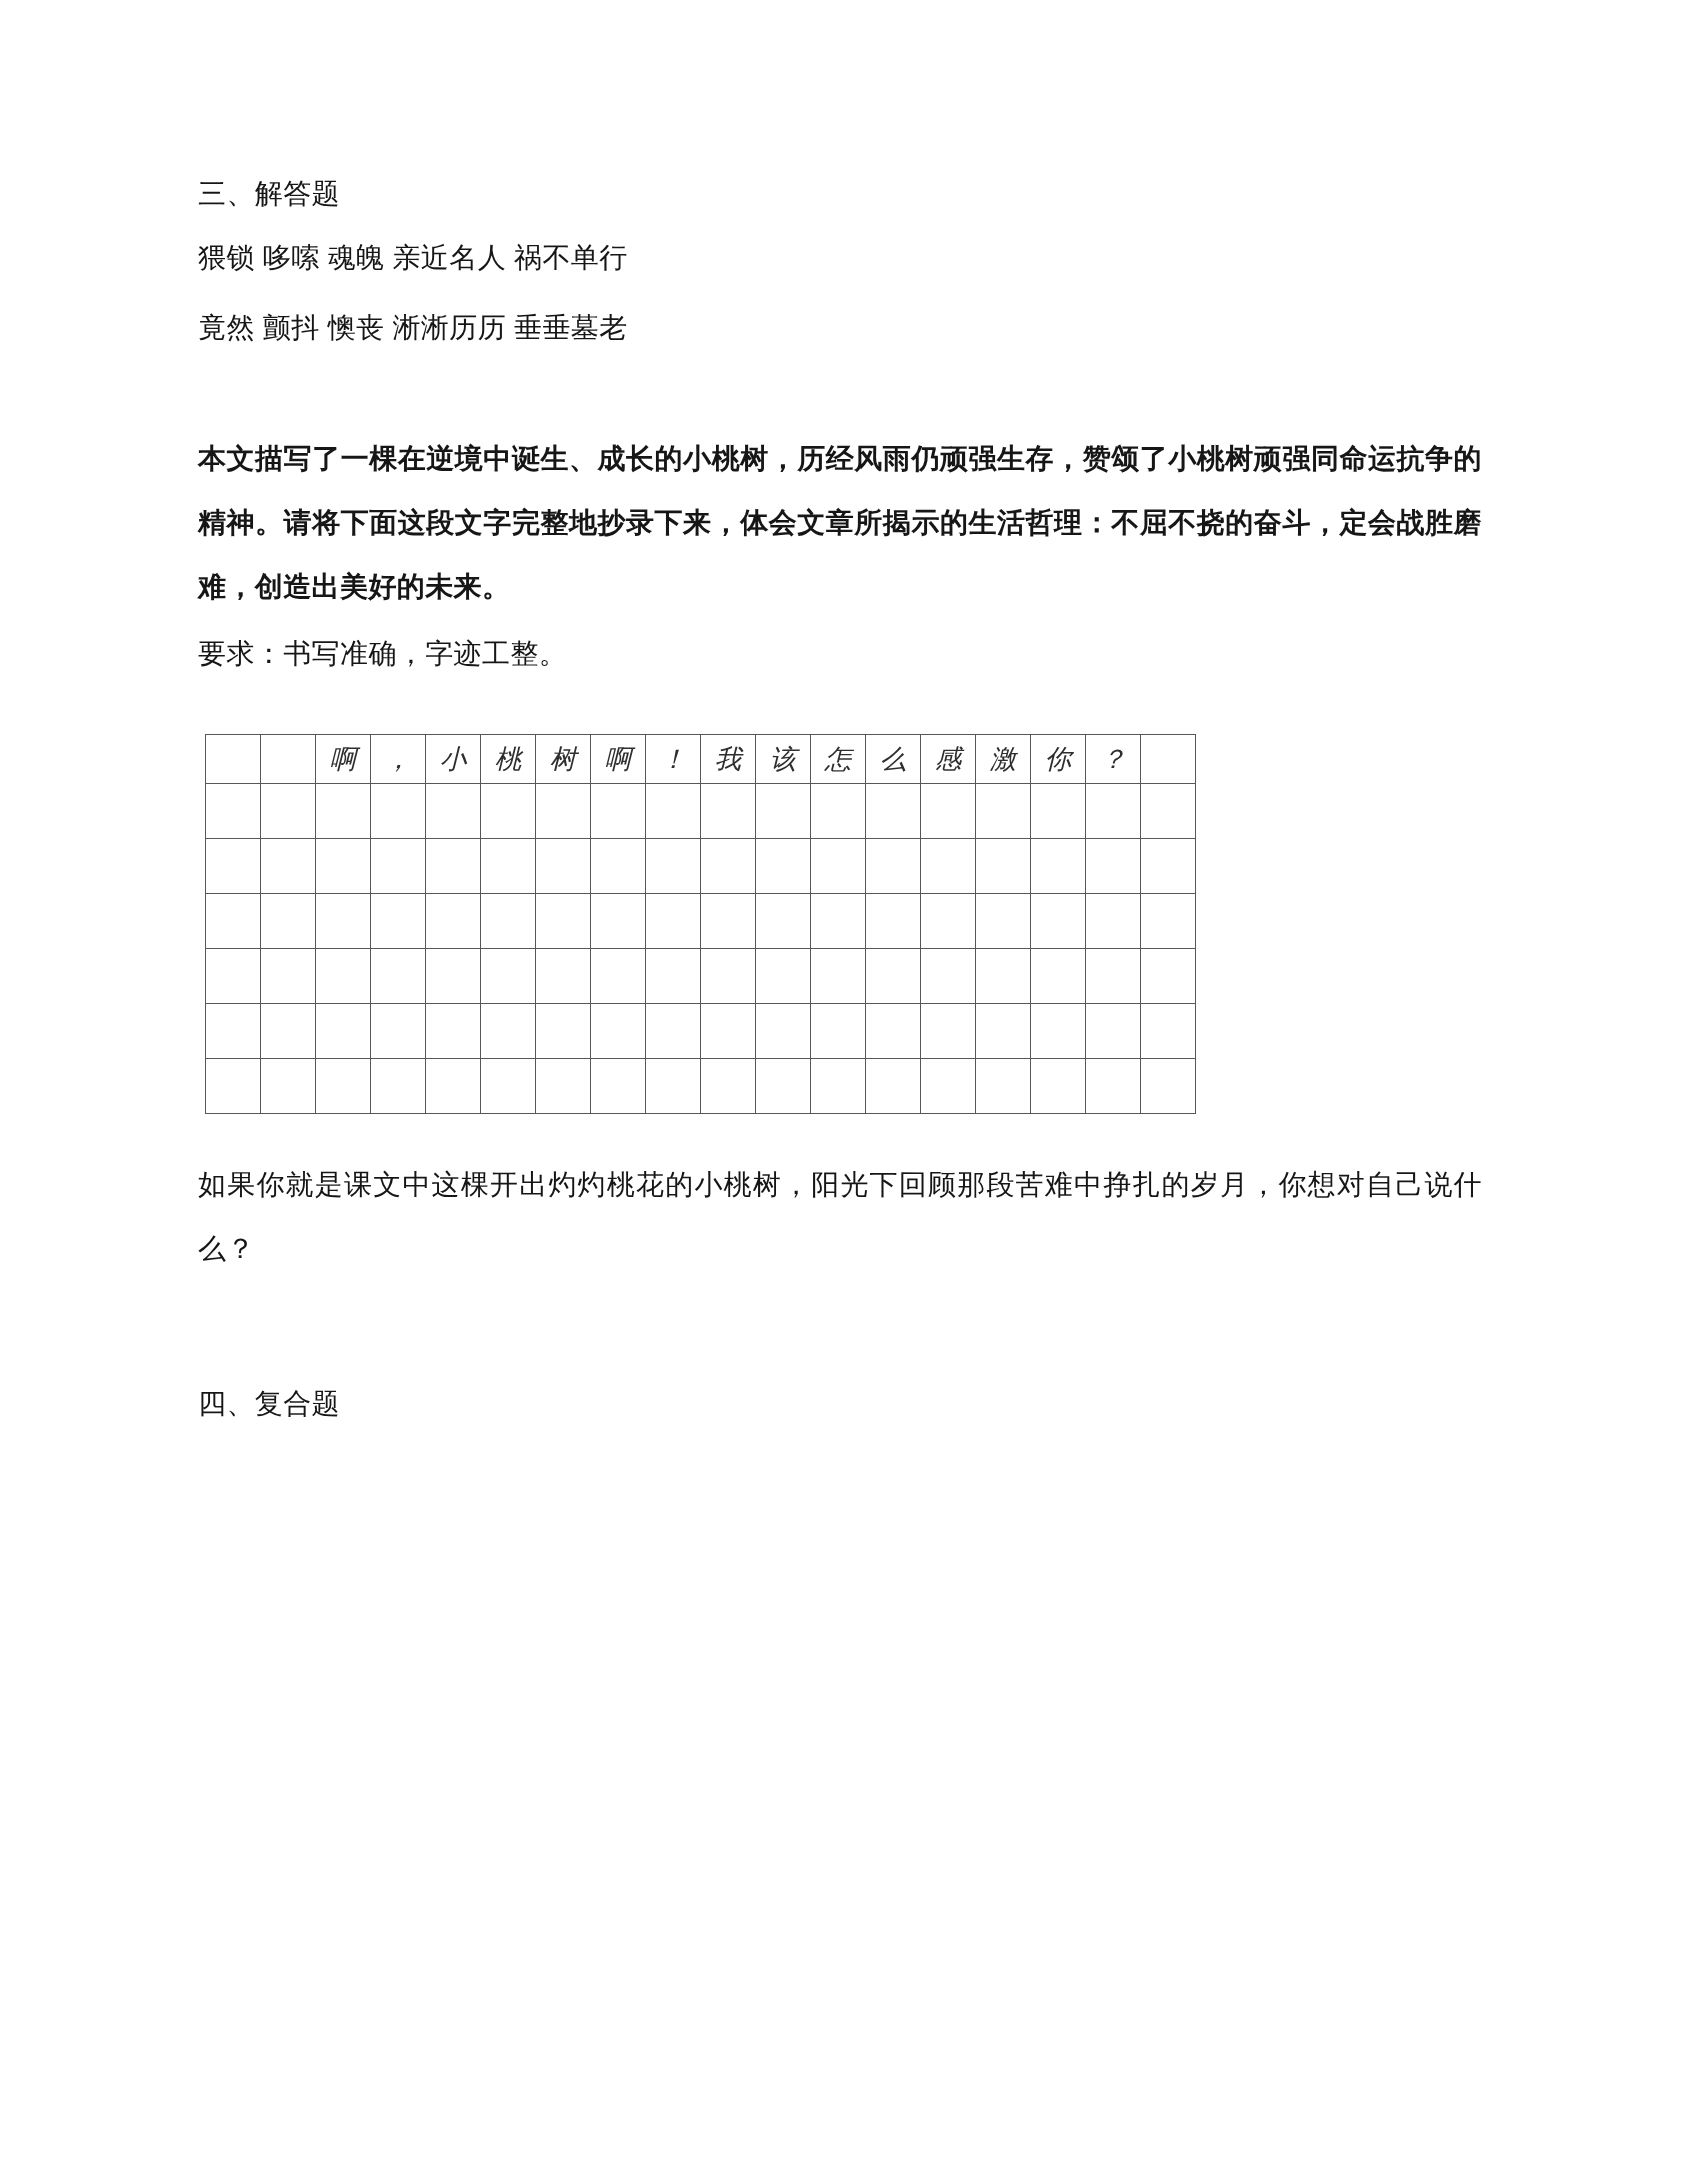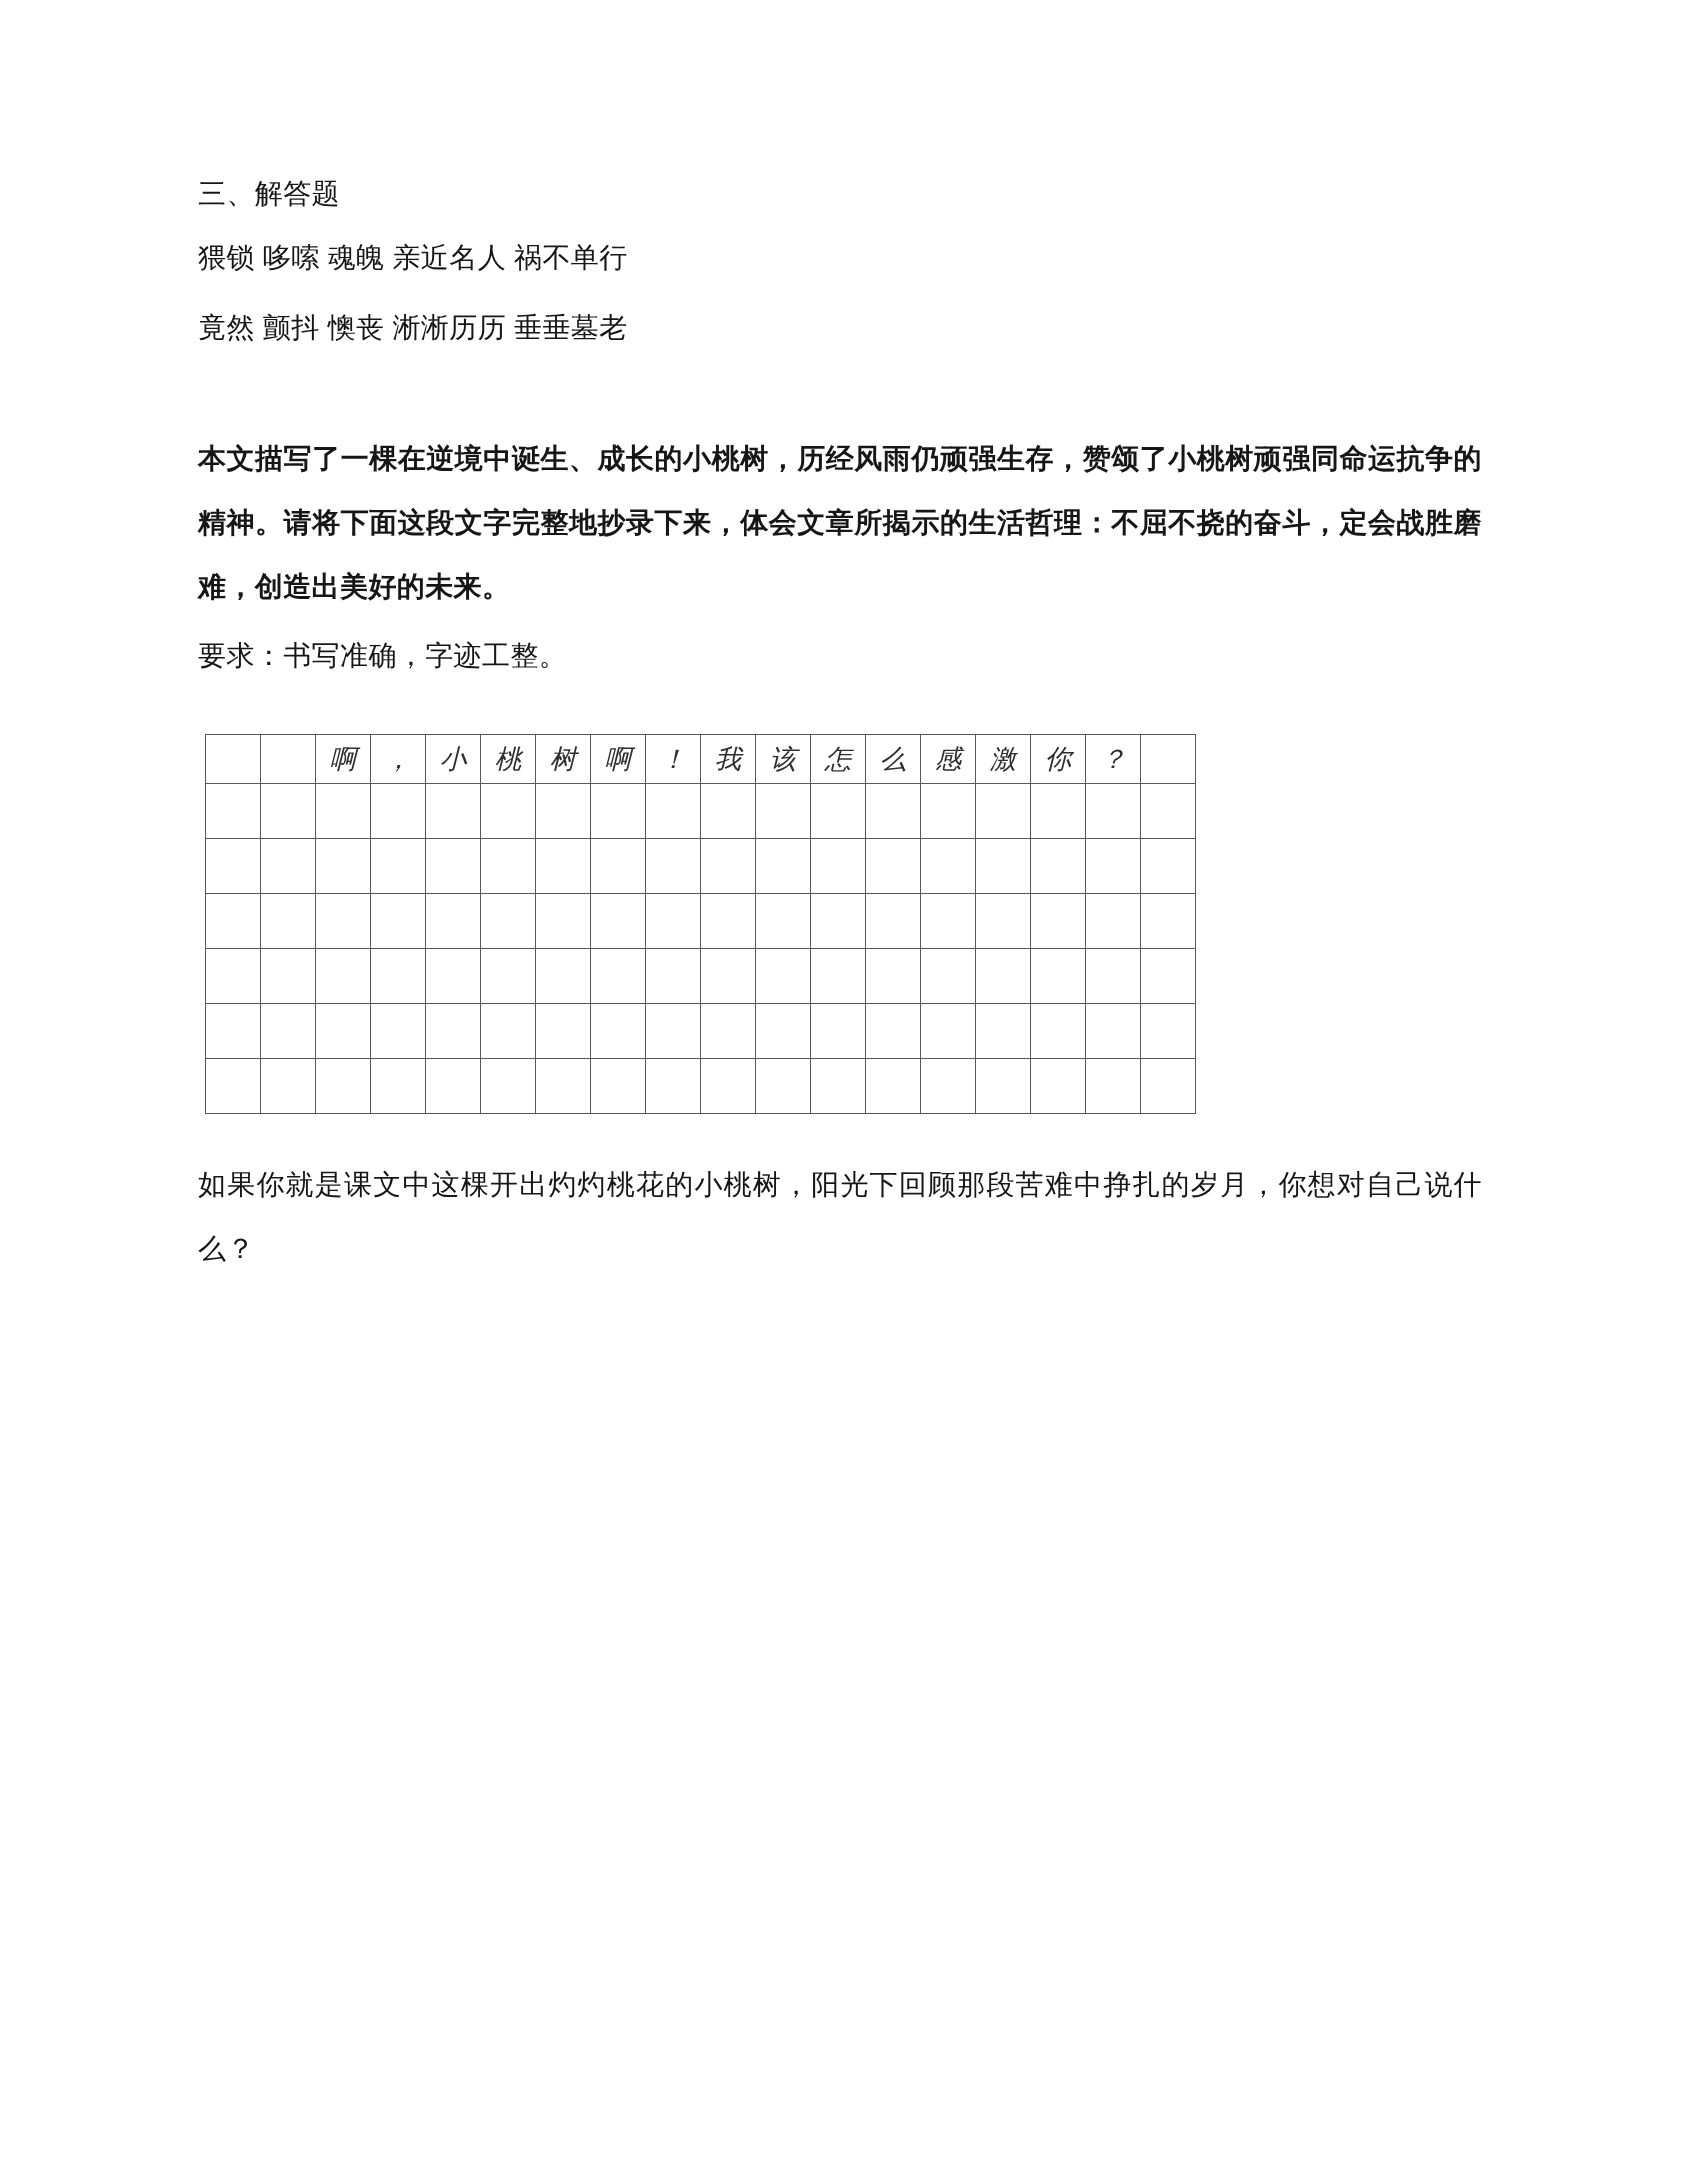--- a/index.html
+++ b/index.html
@@ -45,20 +45,21 @@
     margin-top: 6.2px;
     font-family: Liberation Serif, serif;
   }
   .intro {
     margin-top: 67px;
     font-weight: bold;
   }
   .requirement {
     margin-top: 4.7px;
     text-align: left;
+    font-family: Liberation Mono, monospace;
   }
   table.copy-grid {
     border-collapse: collapse;
     margin: 46px 0 39px 7px;
     border: 1.9px solid #3f3f3f;
     table-layout: fixed;
   }
   table.copy-grid td {
     width: 54px;
     height: 54px;
@@ -253,15 +254,16 @@
           <td></td>
           <td></td>
         </tr>
       </tbody>
   </table>
 
   <p>如果你就是课文中这棵开出灼灼桃花的小桃树，阳光下回顾那段苦难中挣扎的岁月，你想对自己说什么？</p>
 
 
 
+  <p class="heading section4">四、复合题</p>
 
 </div>
 
 
 </body></html>

